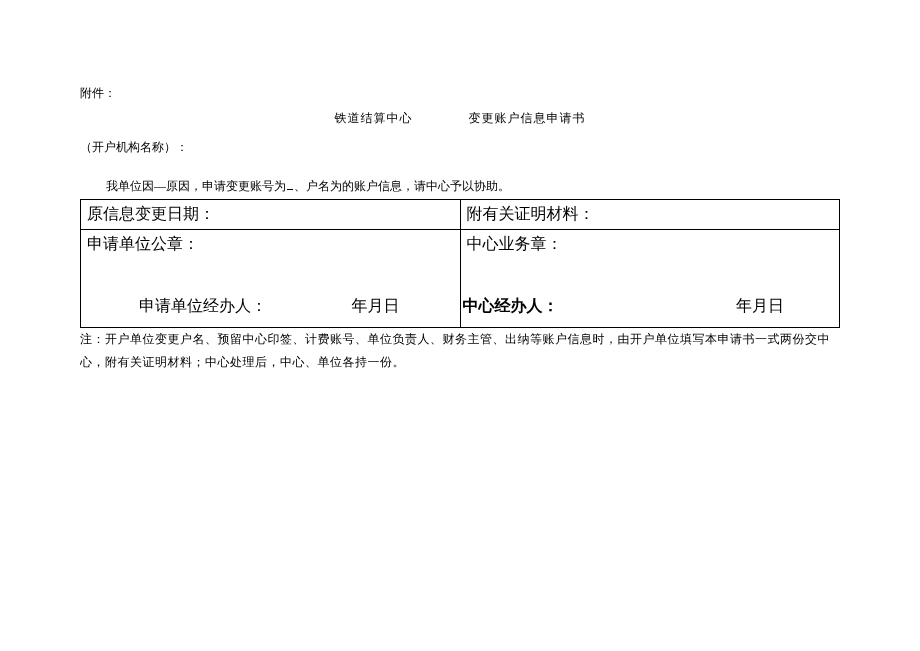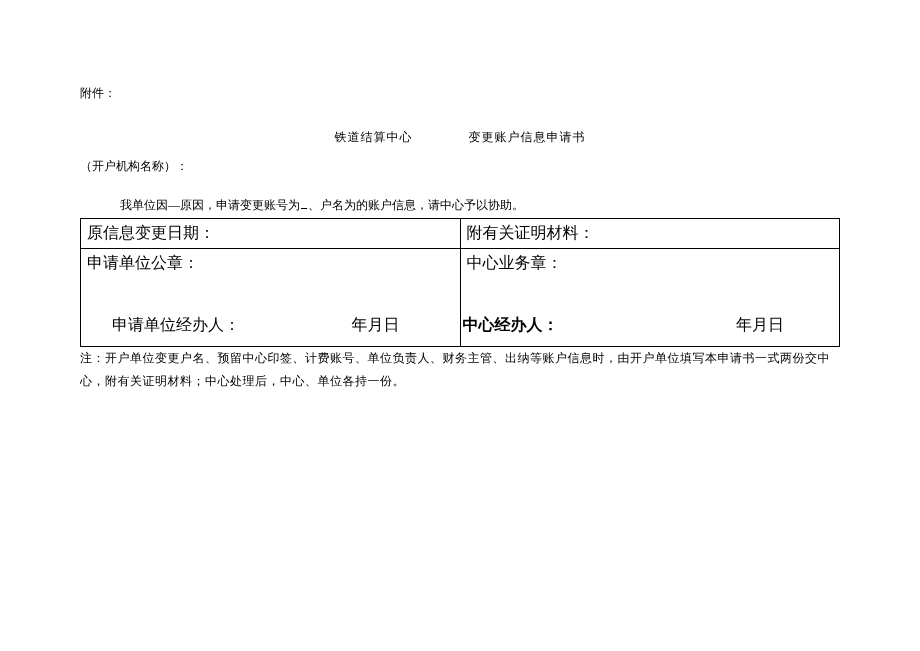--- a/index.html
+++ b/index.html
@@ -11,40 +11,40 @@
       background: #ffffff;
       font-family: "SimSun", "宋体", serif;
       font-size: 12px;
       color: #000;
       width: 920px;
       height: 651px;
       position: relative;
       padding: 85px 80px 0 80px;
     }
     .attachment-label {
-      margin-bottom: 27px;
+      margin-bottom: 8px;
     }
     .title-row {
       text-align: center;
       margin-bottom: 12px;
     }
     .title-text {
       display: inline-block;
       letter-spacing: 1px;
       font-family: Liberation Serif, serif;
     }
     .title-gap {
       display: inline-block;
       width: 50px;
     }
     .org-name {
       margin-bottom: 22px;
     }
     .declaration {
-      margin-left: 40px;
+      margin-left: 26px;
       margin-bottom: 4px;
     }
     .form-table {
       width: 100%;
       border-collapse: collapse;
       table-layout: fixed;
     }
     .form-table td {
       border: 1px solid #000;
       padding: 4px 6px;
@@ -65,21 +65,21 @@
       position: absolute;
       bottom: 10px;
       left: 0;
       right: 0;
     }
     .seal-bottom.left-cell {
       text-align: left;
     }
     .seal-bottom .lbl {
       display: inline-block;
-      margin-left: 31px;
+      margin-left: 58px;
     }
     .seal-bottom .date {
       display: inline-block;
       float: right;
       margin-right: 60px;
     }
     .seal-bottom.right-cell .lbl2 {
       display: inline-block;
       margin-left: 2px;
       font-weight: bold;

